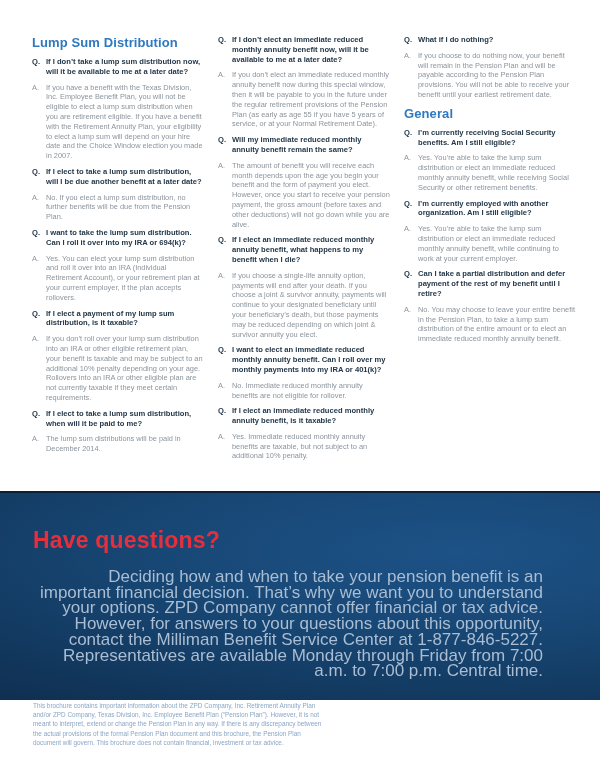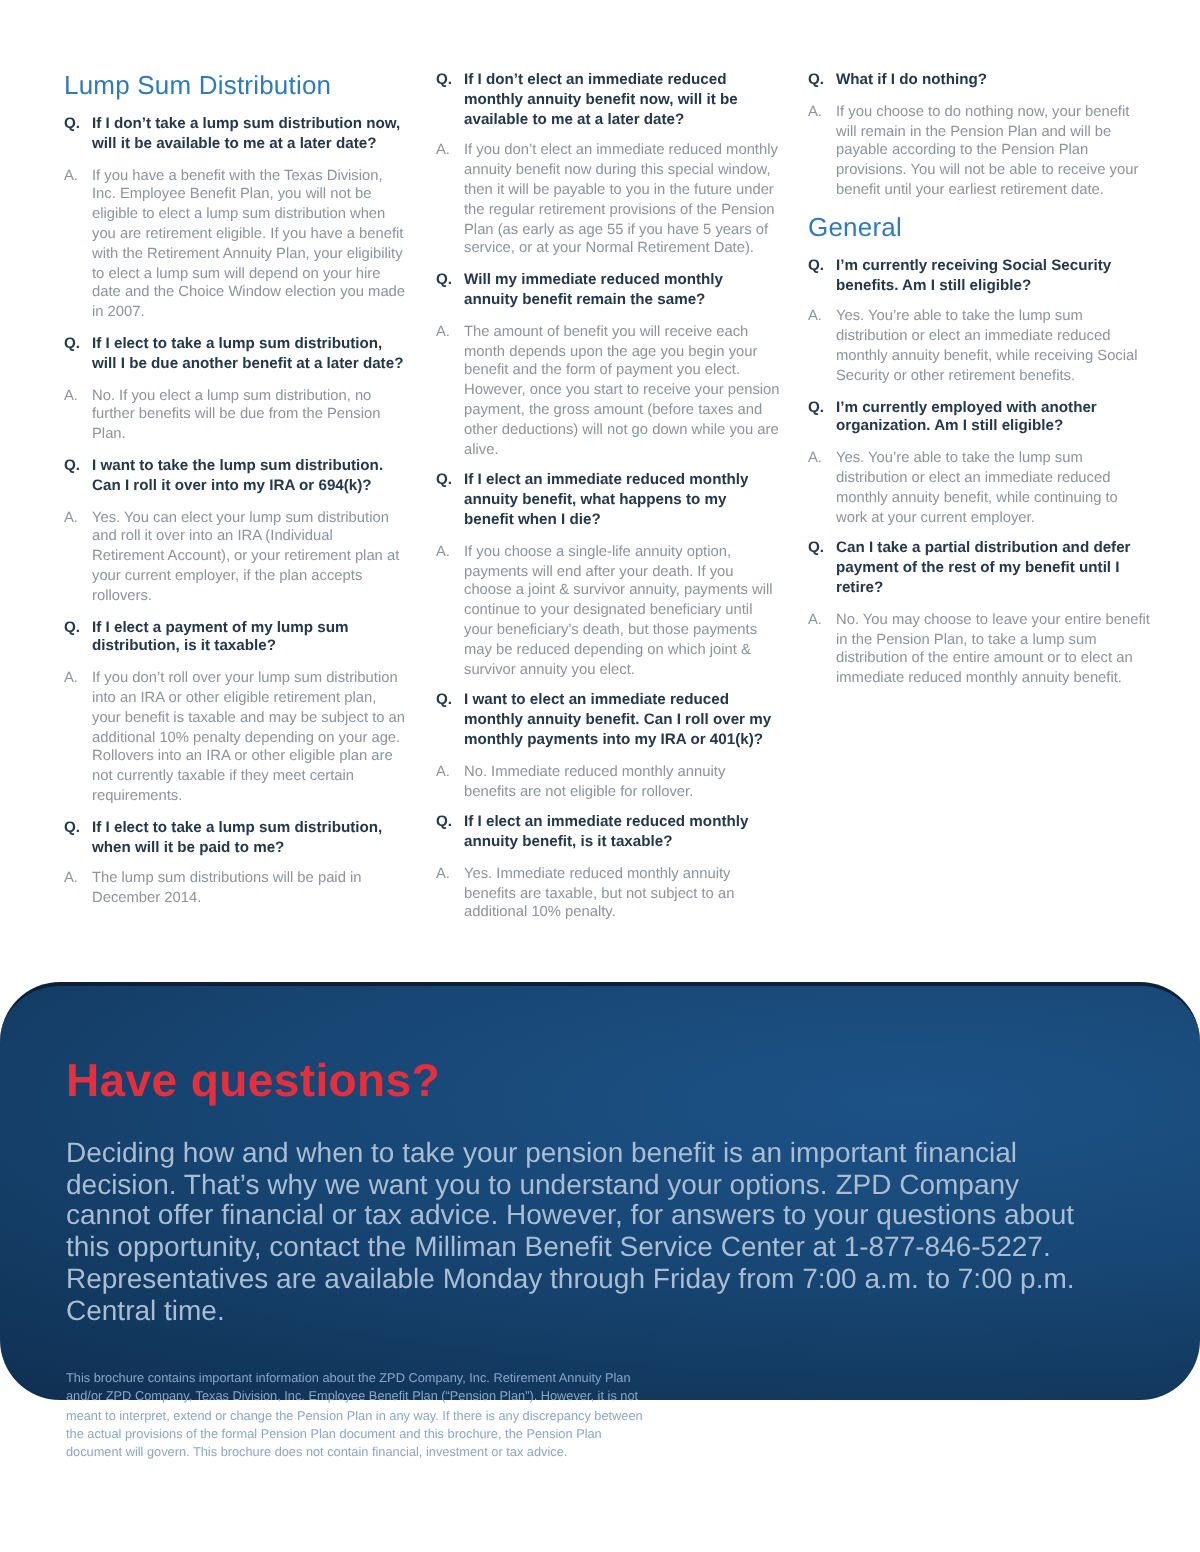--- a/index.html
+++ b/index.html
@@ -17,54 +17,54 @@
     top: 35px;
     left: 32px;
     width: 543px;
     display: flex;
     gap: 14px;
   }
   .col { flex: 0 0 172px; width: 172px; }
   .section-title {
     color: #2e79c0;
     font-size: 13px;
-    font-weight: 400;
+    font-weight: 700;
     line-height: 15px;
     margin-bottom: 7px;
     letter-spacing: 0.1px;
   }
   .col .section-title:not(:first-child) { margin-top: 0; }
   .qa { display: flex; margin-bottom: 6px; }
   .qa .marker { flex: 0 0 14px; }
   .qa.q { color: #24384a; font-weight: 700; font-size: 7.6px; line-height: 9.8px; }
   .qa.a { color: #8b949c; font-weight: 400; font-size: 7.4px; line-height: 9.8px; }
   .footer {
     position: absolute;
     left: 0;
     top: 491px;
     width: 600px;
     height: 209px;
     border-top: 2px solid #0d2038;
     background: radial-gradient(ellipse 130% 100% at 76% 28%, #1d5287 0%, #174673 42%, #0e2c4c 100%);
-    border-radius: 30px;
   }
   .footer-inner { position: absolute; left: 33px; top: 34px; width: 534px; }
   .footer-heading {
     color: #e62f3c;
     font-size: 23px;
     font-weight: 700;
     letter-spacing: 0.2px;
     margin-bottom: 15px;
   }
   .footer-body {
     color: #aabdd2;
-    font-size: 14px;
+    font-size: 17px;
     line-height: 15.7px;
     width: 510px;
     margin-bottom: 13px;
+    text-align: right;
   }
   .footer-disclaimer {
     color: #8aa6c6;
     font-size: 6.4px;
     line-height: 9.2px;
     width: 294px;
     margin-top: 22px;
   }
 </style>
 </head>

